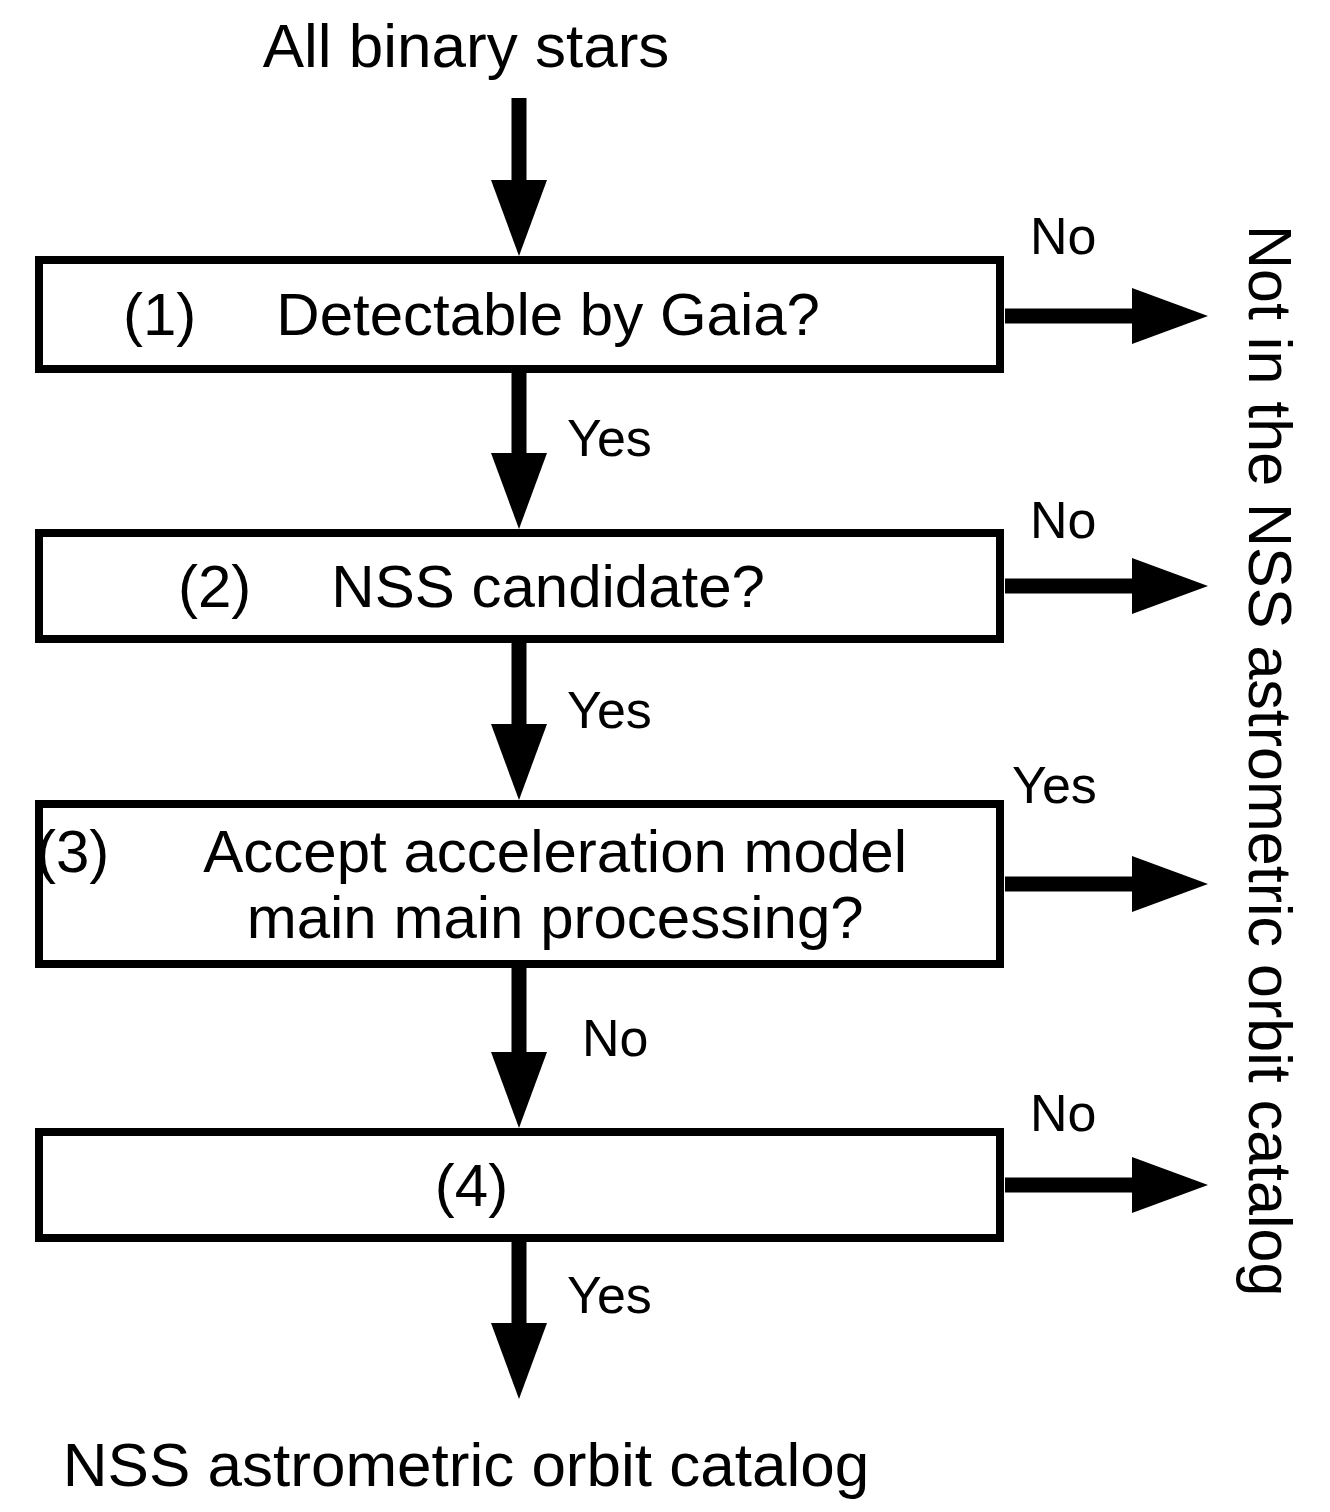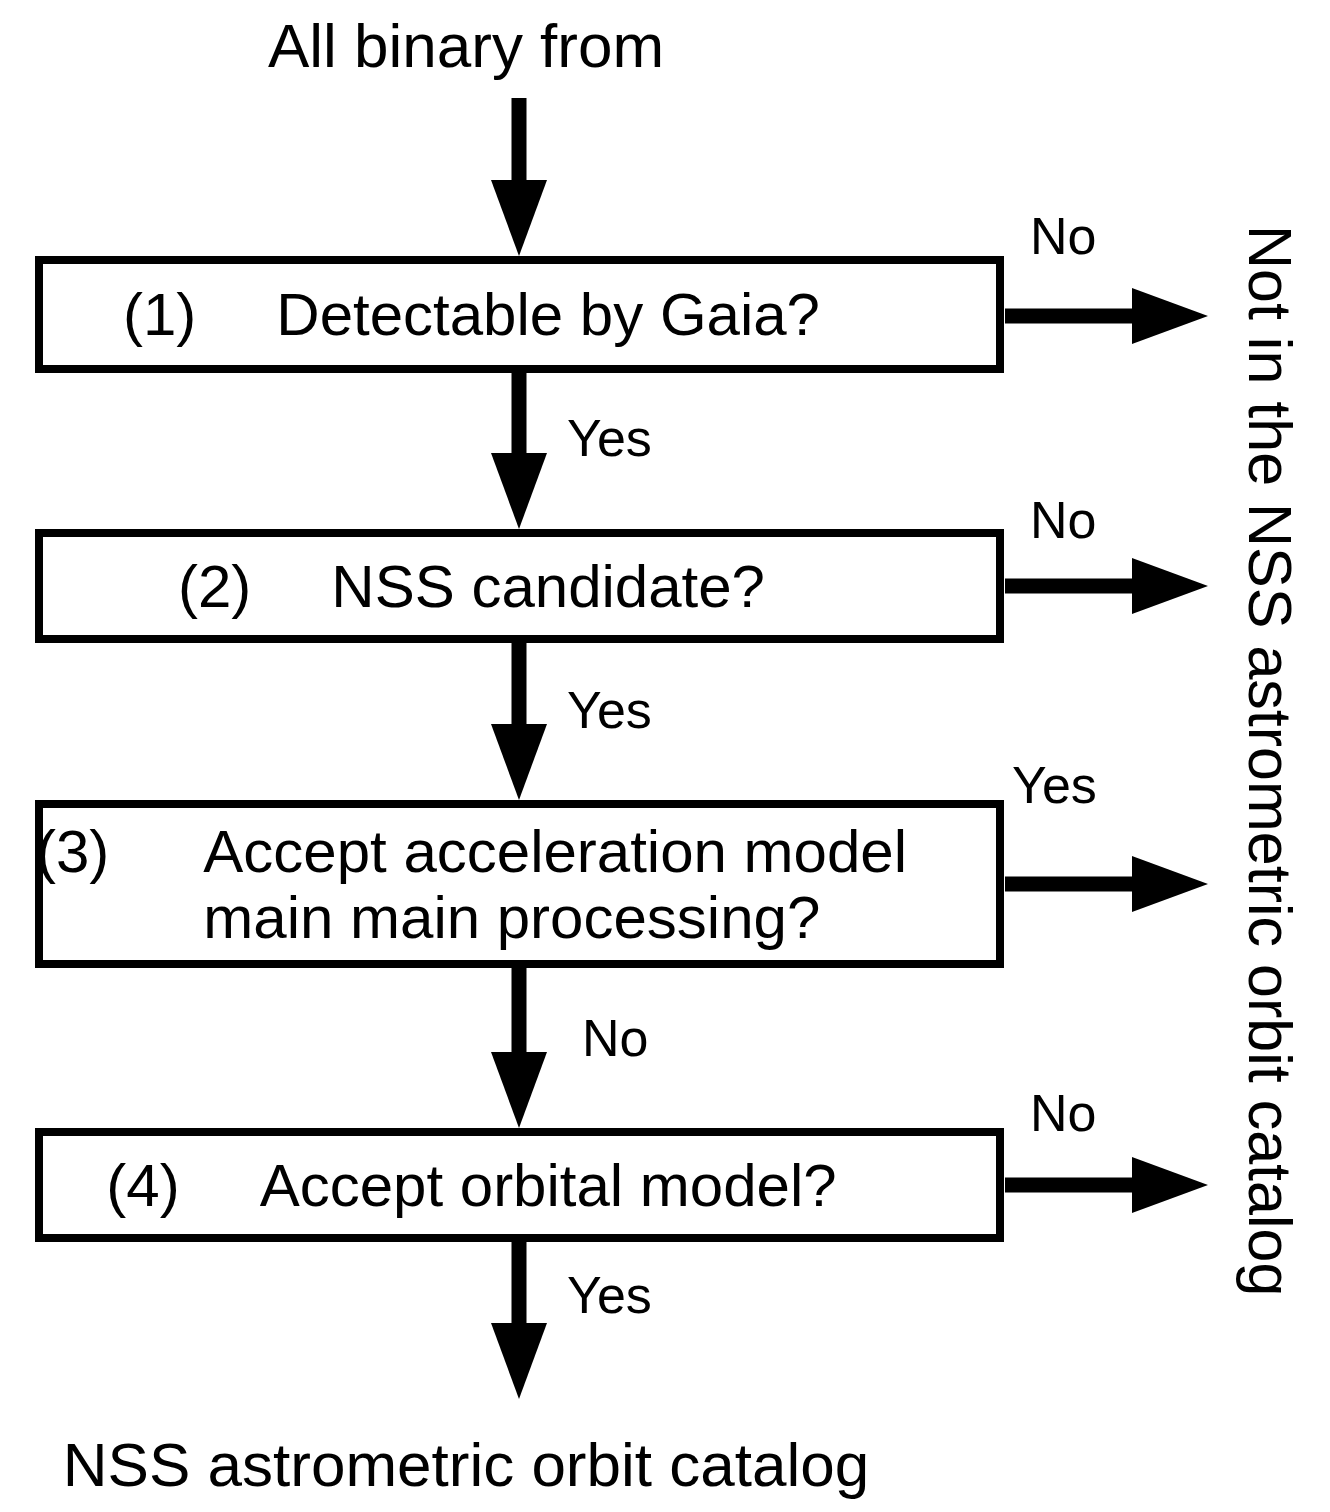--- a/index.html
+++ b/index.html
@@ -52,21 +52,21 @@
   }
   .dbox .group {
     margin: auto;
     position: relative;
     left: -48px;
     display: flex;
     align-items: baseline;
     gap: 80px;
   }
   .dbox .group.tight { gap: 50px; }
-  .dbox .q { text-align: left; line-height: 1.1; white-space: nowrap; }
+  .dbox .q { text-align: center; line-height: 1.1; white-space: nowrap; }
   .dbox .q span { display: block; margin-left: 44px; }
   #box1 { top: 256px; height: 117px; }
   #box2 { top: 529px; height: 114px; }
   #box3 { top: 800px; height: 168px; }
   #box4 { top: 1128px; height: 114px; }
   #arrows { position: absolute; top: 0; left: 0; }
   #arrows * { stroke: none; }
   #arrows line { stroke: #000000; stroke-width: 15px; }
   #arrows polygon { fill: #000000; }
 </style>
@@ -107,21 +107,21 @@
     <g>
       <line x1="1005" y1="1185" x2="1138" y2="1185"></line>
       <polygon points="1132,1157 1132,1213 1208,1185"></polygon>
     </g>
     <g>
       <line x1="519" y1="1242" x2="519" y2="1329"></line>
       <polygon points="491,1323 547,1323 519,1399"></polygon>
     </g>
   </svg>
 
-  <div class="txt title">All binary from</div>
+  <div class="txt title">All binary stars</div>
 
   <div id="box1" class="dbox">
     <div class="group">
       <span>(1)</span>
       <span class="q">Detectable by Gaia?</span>
     </div>
   </div>
   <div class="txt branch-label" style="left:1030px; top:210px;">No</div>
   <div class="txt branch-label" style="left:567px; top:412px;">Yes</div>
 
@@ -142,21 +142,20 @@
           <span>main main processing?</span>
         </span>
     </div>
   </div>
   <div class="txt branch-label" style="left:1012px; top:759px;">Yes</div>
   <div class="txt branch-label" style="left:582px; top:1012px;">No</div>
 
   <div id="box4" class="dbox">
     <div class="group">
       <span>(4)</span>
-      <span class="q">Accept orbital model?</span>
     </div>
   </div>
   <div class="txt branch-label" style="left:1030px; top:1087px;">No</div>
   <div class="txt branch-label" style="left:567px; top:1269px;">Yes</div>
 
   <div class="txt side-outcome">Not in the NSS astrometric orbit catalog</div>
   <div class="txt bottom-outcome">NSS astrometric orbit catalog</div>
 
 </div>
 

